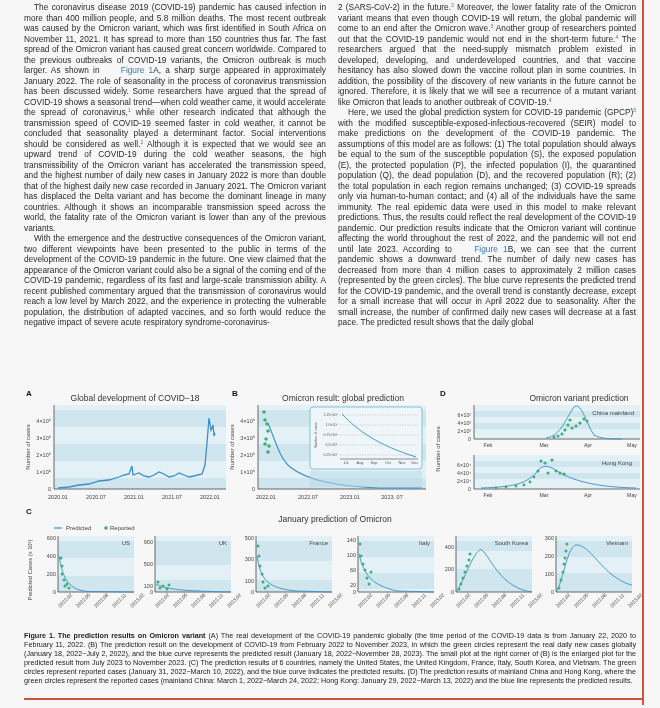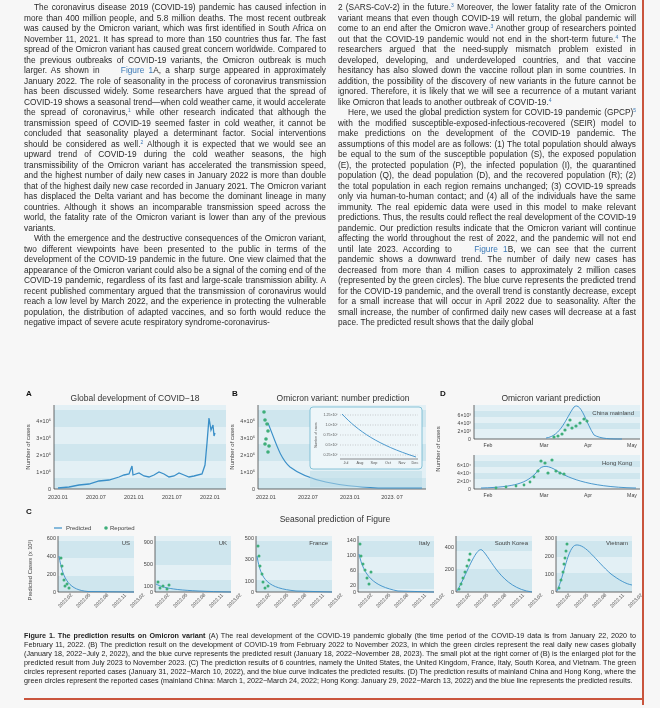--- a/index.html
+++ b/index.html
@@ -55,21 +55,21 @@
     <text x="72" y="96">2020.07</text>
     <text x="110" y="96">2021.01</text>
     <text x="148" y="96">2021.07</text>
     <text x="186" y="96">2022.01</text>
   </g>
   <text x="6" y="44" font-size="6" fill="#444" text-anchor="middle" transform="rotate(-90 6 44)">Number of cases</text>
   <polyline fill="none" stroke="#3a8fc8" stroke-width="1.3" points="34,85 45,84 55,82 65,81 75,78 85,77 95,74 100,72 105,71 108,63 109,72 115,70 120,73 125,74 130,72 135,69 140,71 145,74 150,73 155,70 160,72 165,74 170,73 178,71 181,62 183,40 185,15 187,27 189,22 190,33 191,30"></polyline>
 </svg>
 
 <div class="panel-letter" style="left:232px;top:389px">B</div>
-<div class="ptitle" style="left:268px;top:393px;width:150px">Omicron variant: number prediction</div>
+<div class="ptitle" style="left:268px;top:393px;width:150px">Omicron result: global prediction</div>
 <svg style="position:absolute;left:228px;top:403px" width="200" height="100">
   <rect x="30" y="2" width="168" height="84" fill="#e3f0f5"></rect>
   <rect x="30" y="7" width="168" height="17" fill="#cfe6ee"></rect>
   <rect x="30" y="41" width="168" height="17" fill="#cfe6ee"></rect>
   <rect x="30" y="75" width="168" height="11" fill="#cfe6ee"></rect>
   <line x1="30" y1="2" x2="30" y2="86" stroke="#444" stroke-width="0.8"></line>
   <line x1="30" y1="86" x2="198" y2="86" stroke="#444" stroke-width="0.8"></line>
   <g font-size="5.5" fill="#444" text-anchor="end">
     <text x="27" y="88">0</text>
     <text x="27" y="71">1×10⁶</text>
@@ -119,21 +119,21 @@
     <text x="160" y="61">Oct</text>
     <text x="174" y="61">Nov</text>
     <text x="187" y="61">Dec</text>
   </g>
   <text x="89" y="32" font-size="3.4" fill="#555" text-anchor="middle" transform="rotate(-90 89 32)">Number of cases</text>
   <path d="M114,11 C130,28 150,42 188,54" fill="none" stroke="#3a8fc8" stroke-width="0.9"></path>
   <rect x="82" y="68" width="112" height="16" fill="#b7d9e6" opacity="0.5"></rect>
 </svg>
 
 <div class="panel-letter" style="left:440px;top:389px">D</div>
-<div class="ptitle" style="left:476px;top:393px;width:150px">Omicron variant prediction</div>
+<div class="ptitle" style="left:504px;top:393px;width:150px">Omicron variant prediction</div>
 <svg style="position:absolute;left:436px;top:403px" width="206" height="100">
   <text x="4" y="46" font-size="6" fill="#444" text-anchor="middle" transform="rotate(-90 4 46)">Number of cases</text>
 
   <rect x="38" y="2" width="166" height="34" fill="#e3f0f5"></rect>
   <rect x="38" y="8" width="166" height="6" fill="#cfe6ee"></rect>
   <rect x="38" y="20" width="166" height="6" fill="#cfe6ee"></rect>
   <line x1="38" y1="2" x2="38" y2="36" stroke="#444" stroke-width="0.8"></line>
   <line x1="38" y1="36" x2="204" y2="36" stroke="#444" stroke-width="0.8"></line>
   <g font-size="5.2" fill="#444" text-anchor="end">
     <text x="35" y="38">0</text>
@@ -194,21 +194,21 @@
   </g>
   <g font-size="5.2" fill="#444" text-anchor="middle">
     <text x="52" y="94">Feb</text>
     <text x="108" y="94">Mar</text>
     <text x="152" y="94">Apr</text>
     <text x="196" y="94">May</text>
   </g>
 </svg>
 
 <div class="panel-letter" style="left:26px;top:507px">C</div>
-<div class="ptitle" style="left:260px;top:514px;width:150px">Seasonal prediction of Figure</div>
+<div class="ptitle" style="left:260px;top:514px;width:150px">January prediction of Omicron</div>
 <svg style="position:absolute;left:24px;top:522px" width="618" height="106">
 
   <line x1="30" y1="6" x2="38" y2="6" stroke="#3a8fc8" stroke-width="1.2"></line>
   <text x="42" y="8" font-size="6" fill="#444">Predicted</text>
   <circle cx="82" cy="6" r="1.8" fill="#3fae7a"></circle>
   <text x="86" y="8" font-size="6" fill="#444">Reported</text>
   <text x="8" y="48" font-size="5.8" fill="#444" text-anchor="middle" transform="rotate(-90 8 48)">Predicted Cases (x 10³)</text>
 
   <g transform="translate(34,14)">
     <rect x="0" y="0" width="76" height="56" fill="#e3f0f5"></rect>

